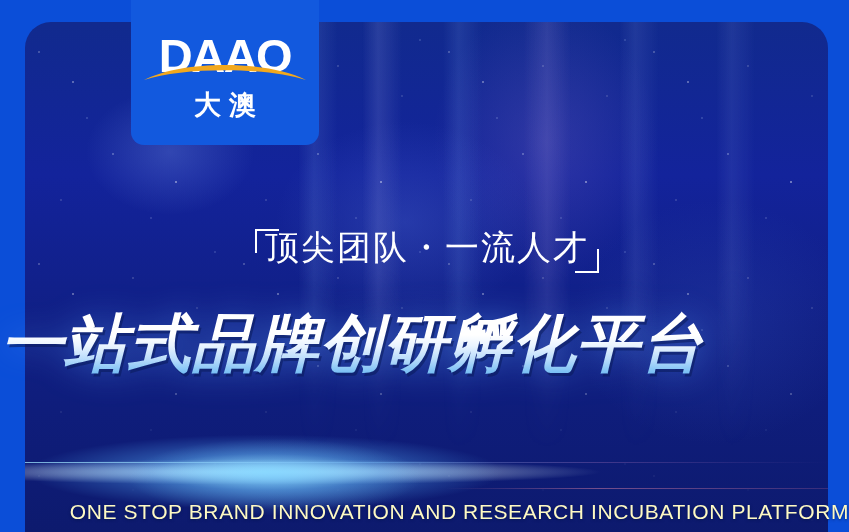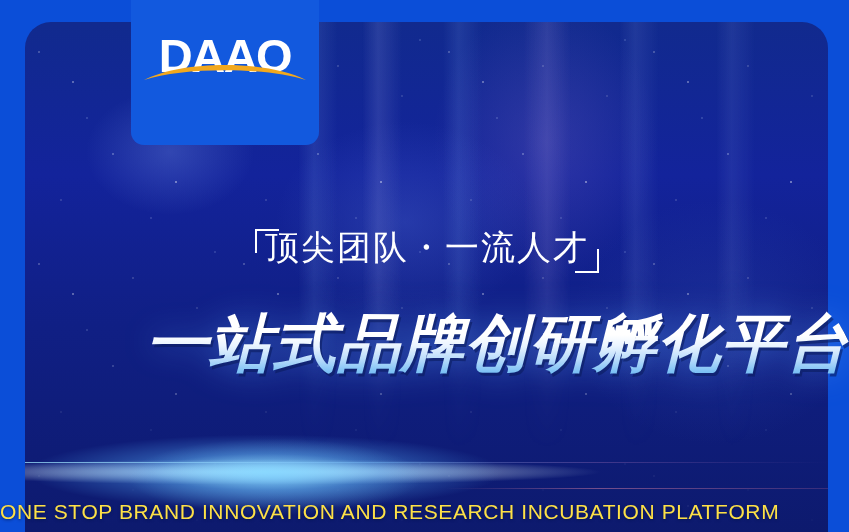--- a/index.html
+++ b/index.html
@@ -198,21 +198,21 @@
     height: 24px;
     box-sizing: border-box;
   }
   .bracket-tl { left: 24px; top: 22px; border-top: 2px solid #fff; border-left: 2px solid #fff; }
   .bracket-br { right: 24px; top: 42px; border-bottom: 2px solid #fff; border-right: 2px solid #fff; }
 
   
   .headline {
     position: absolute;
     left: 0; right: 0;
-    text-align: right;
+    text-align: left;
     white-space: nowrap;
     font-family: "DejaVu Sans", sans-serif;
     font-weight: 700;
     font-style: italic;
     z-index: 5;
     -webkit-background-clip: text;
     background-clip: text;
     color: transparent;
     -webkit-text-fill-color: transparent;
   }
@@ -237,22 +237,22 @@
     filter:
       drop-shadow(2px 3px 0 rgba(10,25,90,.55))
       drop-shadow(0 0 14px rgba(255,180,70,.30));
   }
 
   
   .subtitle {
     position: absolute;
     left: 0; right: 0;
     top: 498px;
-    text-align: left;
-    color: #fde047;
+    text-align: right;
+    color: #fef9c3;
     font-family: "Liberation Sans", sans-serif;
     font-size: 21px;
     font-weight: 400;
     letter-spacing: .6px;
     line-height: 28px;
     white-space: nowrap;
     z-index: 5;
     text-shadow: 0 1px 3px rgba(5,20,70,.65);
   }
 </style>
@@ -270,20 +270,21 @@
     <div class="hline hline-b"></div>
   </div>
 
   <div class="logo-plate">
     <div class="logo-mark">
       <div class="logo-word">DAAO</div>
       <svg class="logo-swoosh" viewBox="0 0 164 26" aria-hidden="true">
         <path d="M1 24 C 40 4, 124 4, 163 24 C 124 11, 40 11, 1 24 Z" fill="#f2a81d"></path>
       </svg>
     </div>
+    <div class="logo-cn">大澳</div>
   </div>
 
   <div class="tagline-wrap">
     <div class="bracket bracket-tl"></div>
     <div class="tagline">顶尖团队・一流人才</div>
     <div class="bracket bracket-br"></div>
   </div>
 
   <div class="headline headline-1">一站式品牌创研孵化平台</div>
 

